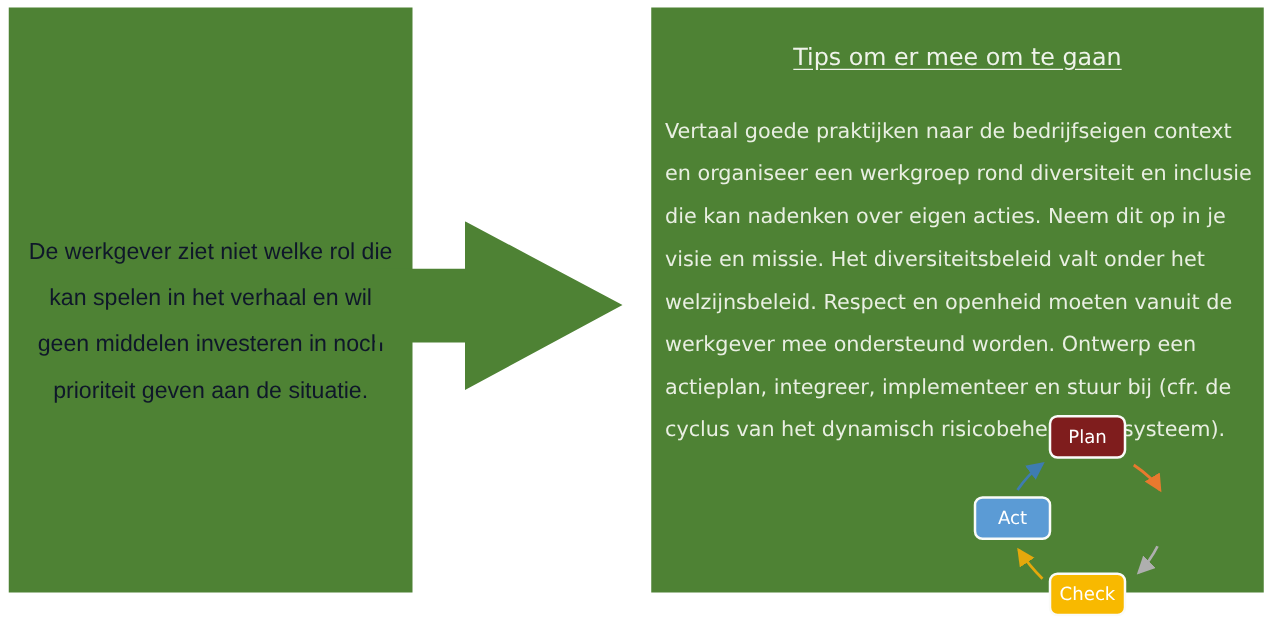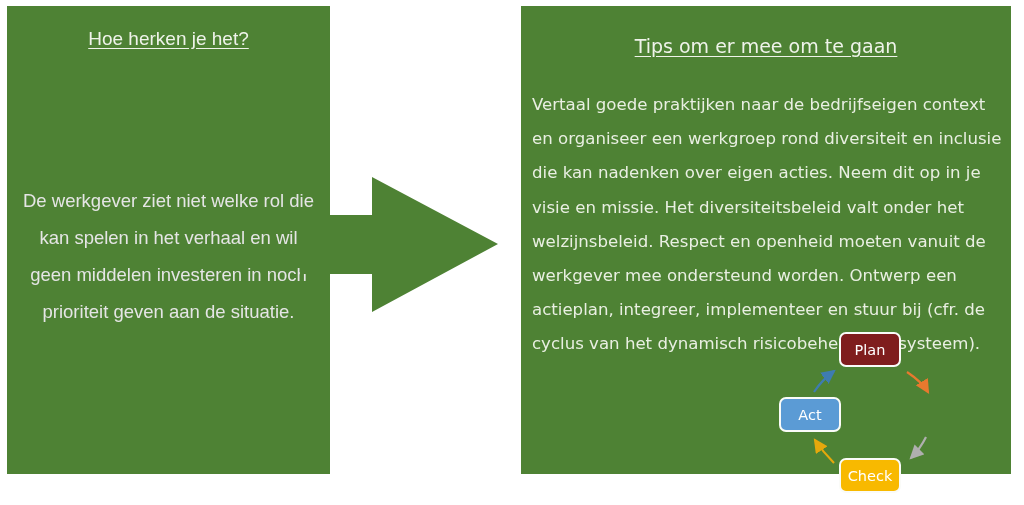--- a/index.html
+++ b/index.html
@@ -40,21 +40,21 @@
     text-decoration: underline;
     text-underline-offset: 3px;
     letter-spacing: 0px;
   }
   #left-body {
     position: absolute;
     left: 10px;
     top: 176px;
     width: 303px;
     text-align: center;
-    color: #e5e5e5;
+    color: #0f172a;
     font-size: 18.5px;
     line-height: 37px;
     font-family: "Liberation Sans", sans-serif;
   }
 
   
   #flow-arrow {
     position: absolute;
     left: 300px;
     top: 177px;
@@ -123,21 +123,20 @@
   #pdca-arrows {
     position: absolute;
     left: 0; top: 0;
     width: 215px; height: 175px;
   }
 </style>
 </head>
 <body>
 
 <div class="panel" id="left-panel">
-  <div id="left-heading">Hoe herken je het?</div>
   <div id="left-body">De werkgever ziet niet welke rol die kan spelen in het verhaal en wil geen middelen investeren in noch prioriteit geven aan de situatie.</div>
 </div>
 
 <div id="flow-arrow">
   <svg width="210" height="135" viewBox="0 0 210 135" xmlns="http://www.w3.org/2000/svg">
     <polygon points="0,38 72,38 72,0 198,67 72,135 72,97 0,97" fill="#4E8234"></polygon>
   </svg>
 </div>
 
 <div class="panel" id="right-panel">

